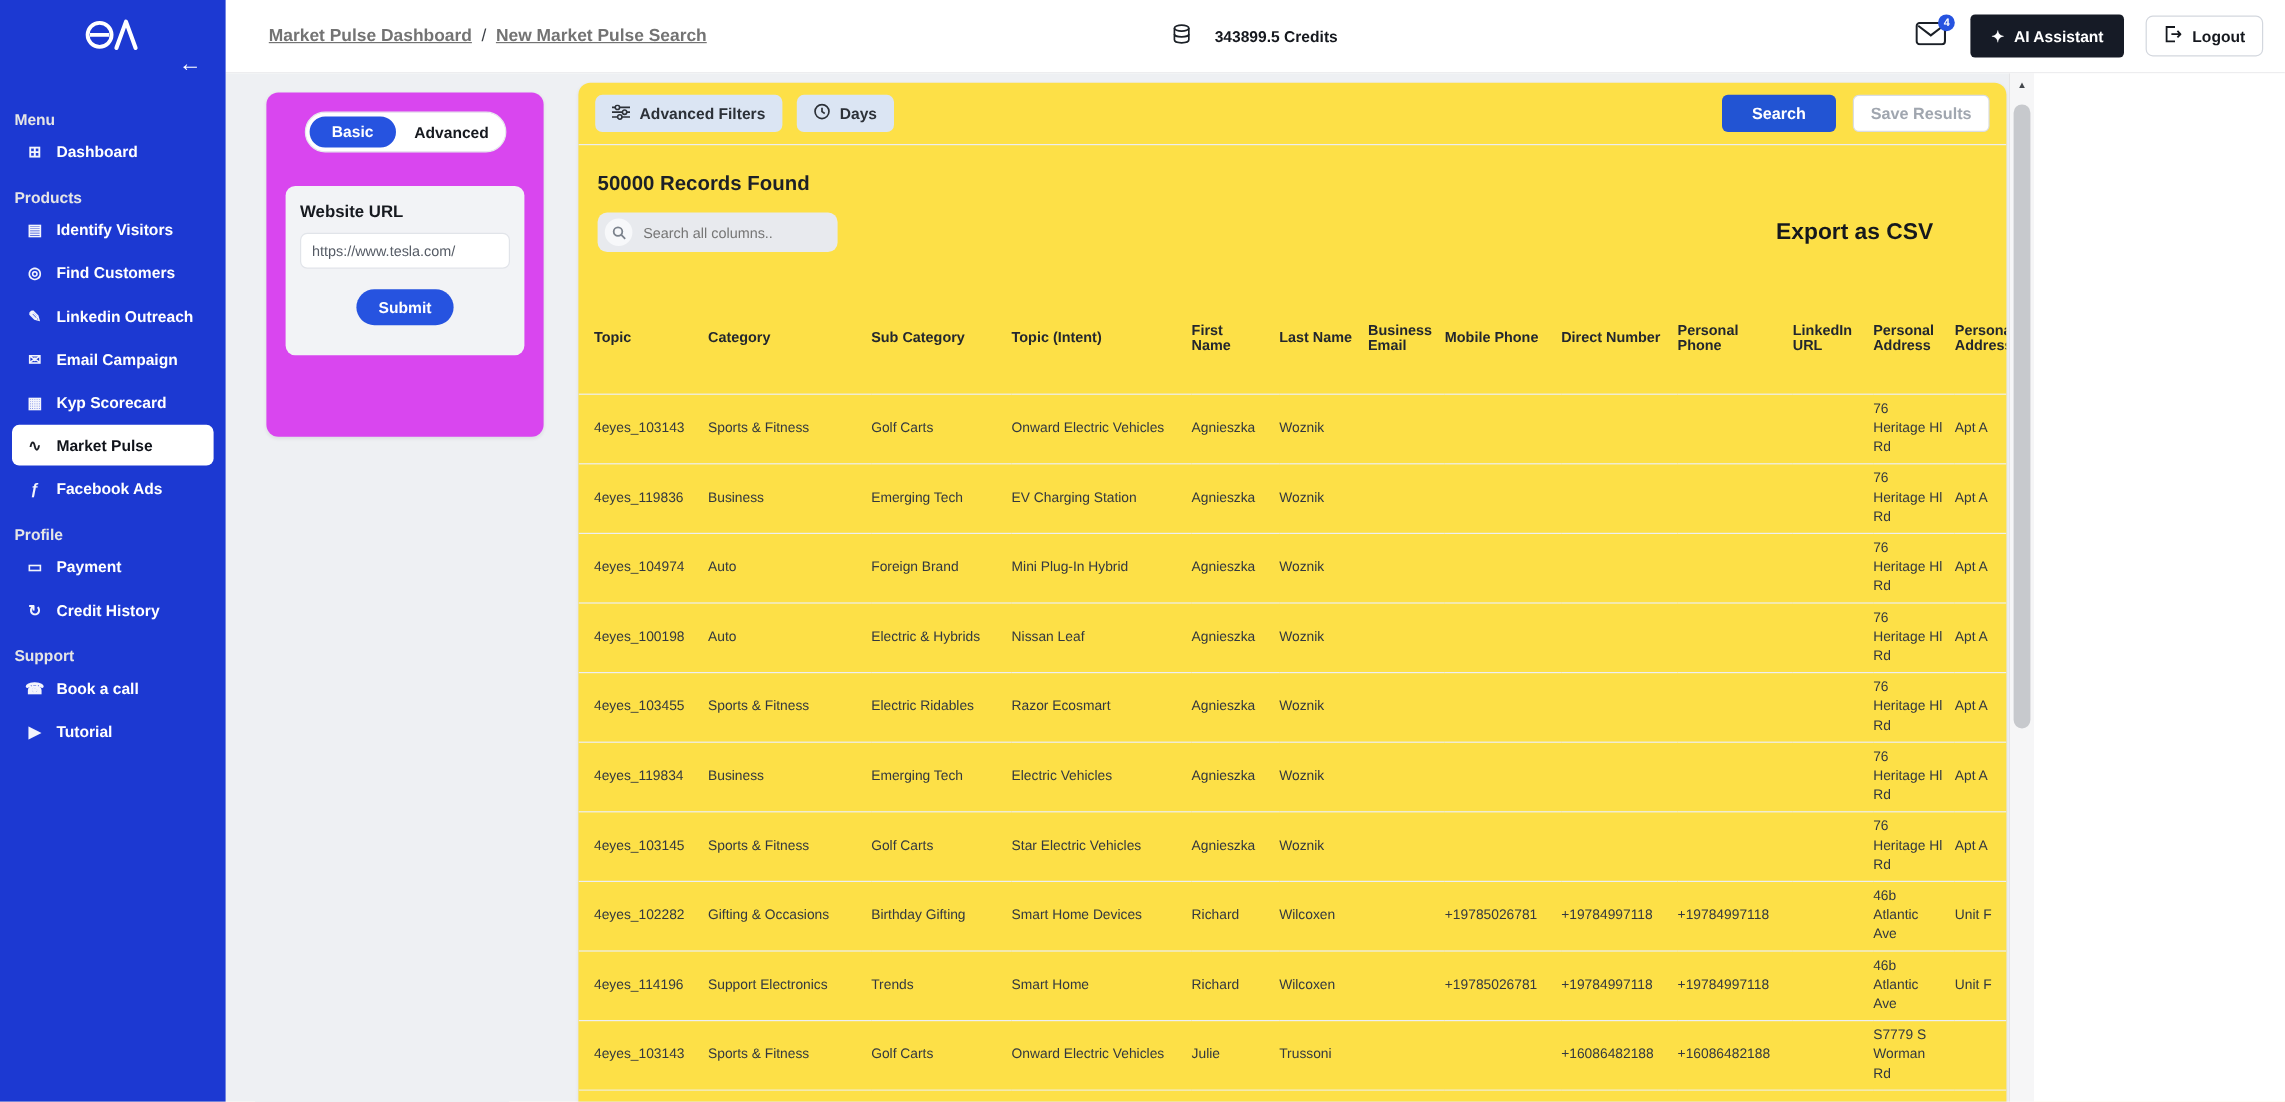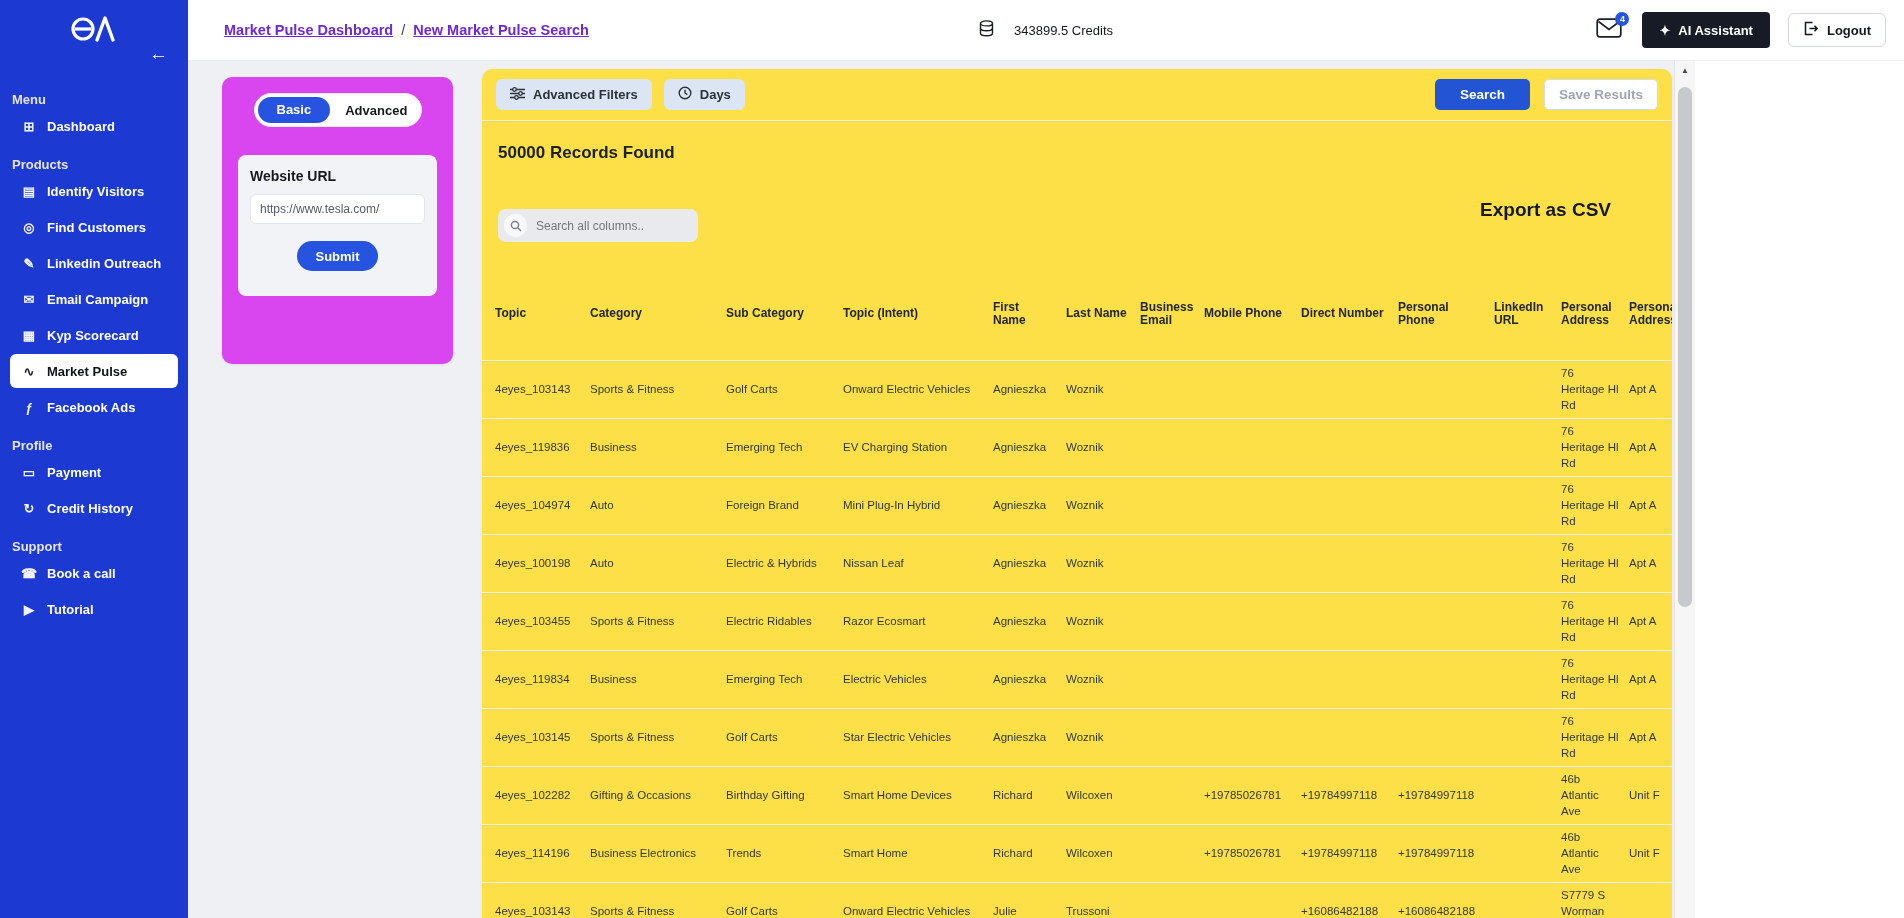--- a/index.html
+++ b/index.html
@@ -15,24 +15,24 @@
   .side-section { margin:14px 0 2px 12px; font-size:13px; font-weight:700; color:#e5e5e5; }
   .side-item { display:flex; align-items:center; gap:9px; height:34px; margin:2px 10px;
     padding:0 6px 0 10px; border-radius:6px; font-size:13px; font-weight:700; color:#fff; cursor:pointer; }
   .side-item.active { background:#fff; color:#10131a; }
   .side-icon { width:18px; text-align:center; font-size:13px; opacity:.95; }
 
   
   .header { position:absolute; left:188px; top:0; width:1716px; height:61px; background:#fff;
     border-bottom:1px solid #ededef; display:flex; align-items:center; padding:0 18px 0 36px; z-index:5; }
   .breadcrumb { display:flex; align-items:center; gap:8px; font-size:14.5px; font-weight:700; color:#15181e; }
-  .breadcrumb a { color:#6d28d9; text-decoration:underline; cursor:pointer; }
+  .breadcrumb a { color:#737373; text-decoration:underline; cursor:pointer; }
   .crumb-sep { font-weight:400; color:#3a3f46; }
   .credits { position:absolute; left:858px; transform:translateX(-50%); display:flex; align-items:center; gap:20px;
-    font-size:13px; font-weight:400; color:#15181e; }
+    font-size:13px; font-weight:700; color:#15181e; }
   .header-right { margin-left:auto; display:flex; align-items:center; gap:18px; }
   .mail-wrap { position:relative; cursor:pointer; width:28px; height:24px; }
   .mail-badge { position:absolute; right:-5px; top:-6px; min-width:14px; height:14px; border-radius:8px;
     background:#2653e0; color:#fff; font-size:9px; font-weight:700; display:flex; align-items:center; justify-content:center; padding:0 3px; }
   .ai-btn { background:#161b26; color:#fff; border:none; border-radius:4px; height:36px; padding:0 17px;
     font-size:13px; font-weight:700; display:flex; align-items:center; gap:8px; cursor:pointer; font-family:inherit; }
   .logout-btn { background:#fff; color:#15181e; border:1px solid #d3d7de; border-radius:6px; height:34px; padding:0 14px;
     font-size:13px; font-weight:700; display:flex; align-items:center; gap:9px; cursor:pointer; font-family:inherit; }
 
   
@@ -67,21 +67,21 @@
   .chip { display:flex; align-items:center; gap:8px; background:#dbe5f3; border-radius:6px; height:31px; padding:0 14px;
     font-size:13px; font-weight:600; color:#2c3138; margin-right:12px; cursor:pointer; }
   .toolbar-right { margin-left:auto; display:flex; gap:14px; }
   .search-btn { background:#2254d3; color:#fff; border:none; border-radius:5px; height:31px; padding:0 25px;
     font-size:13.5px; font-weight:700; cursor:pointer; font-family:inherit; }
   .save-btn { background:#fff; color:#a0a6af; border:1px solid #d9dce2; border-radius:5px; height:31px; padding:0 14px;
     font-size:13.5px; font-weight:700; cursor:pointer; font-family:inherit; }
   .records { margin:22px 16px 0; font-size:17px; font-weight:700; color:#1c2027; }
   .search-row { margin:14px 16px 0; display:flex; align-items:center; }
   .col-search { width:200px; height:33px; background:#e8eaee; border-radius:8px; display:flex; align-items:center;
-    padding:0 6px; gap:7px;margin-top:32px; }
+    padding:0 6px; gap:7px; }
   .search-circle { width:23px; height:23px; border-radius:50%; background:#f7f8fa; display:flex; align-items:center; justify-content:center; }
   .col-search input { border:none; background:transparent; outline:none; font-size:12px; color:#4a4f58; width:150px; font-family:inherit; }
   .export { margin-left:auto; margin-right:45px; font-size:19px; font-weight:600; color:#15181d; cursor:pointer; }
 
   
   .table-wrap { margin-top:26px; width:1190px; overflow:hidden; }
   table { border-collapse:collapse; table-layout:fixed; width:1247px; }
   thead th { text-align:left; vertical-align:middle; height:92px; font-size:12px; font-weight:700; color:#23272e;
     padding:0 12px 0 0; line-height:1.1; }
   tbody td { height:58px; vertical-align:middle; font-size:11.5px; font-weight:500; color:#33383f;
@@ -416,21 +416,21 @@
               <td></td>
               <td class="nowrap">+19785026781</td>
               <td class="nowrap">+19784997118</td>
               <td class="nowrap">+19784997118</td>
               <td></td>
               <td>46b Atlantic Ave</td>
               <td>Unit F</td>
             </tr>
             <tr>
               <td class="nowrap">4eyes_114196</td>
-              <td>Business Electronics</td>
+              <td>Support Electronics</td>
               <td>Trends</td>
               <td class="nowrap">Smart Home</td>
               <td>Richard</td>
               <td>Wilcoxen</td>
               <td></td>
               <td class="nowrap">+19785026781</td>
               <td class="nowrap">+19784997118</td>
               <td class="nowrap">+19784997118</td>
               <td></td>
               <td>46b Atlantic Ave</td>

